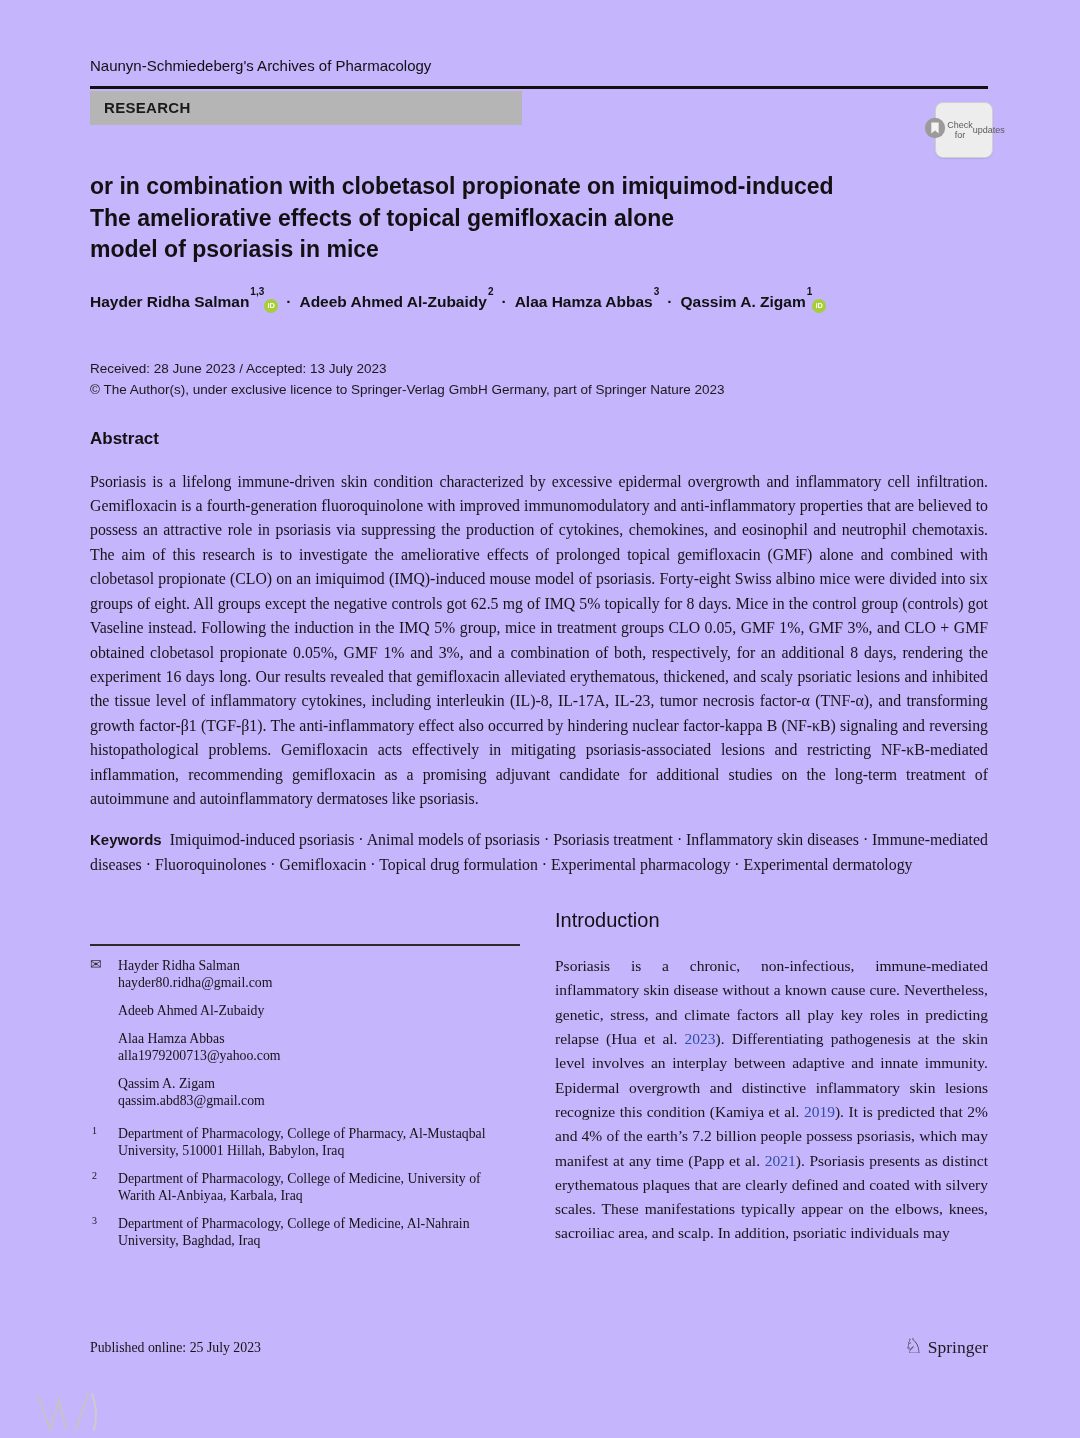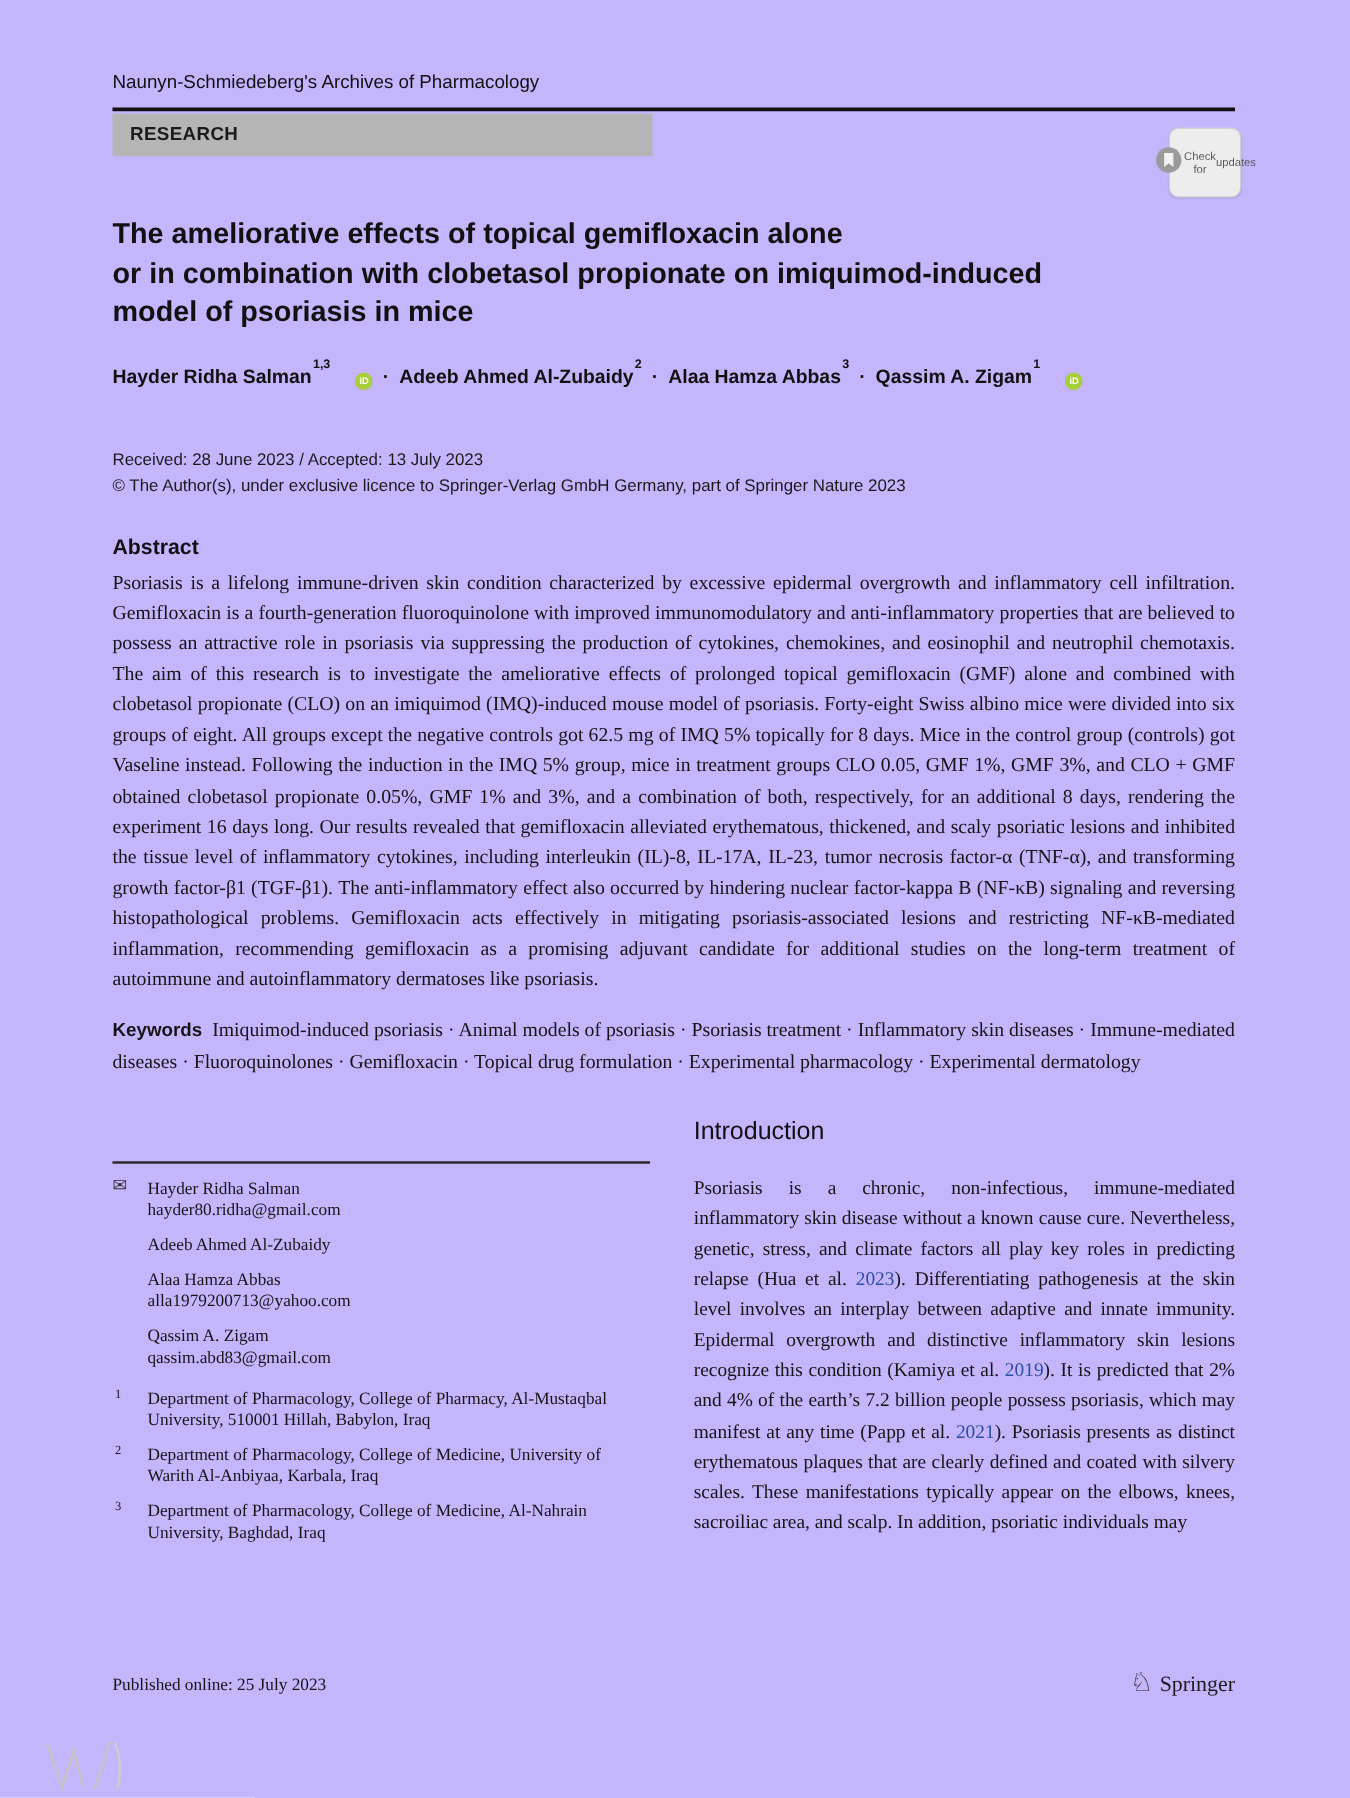--- a/index.html
+++ b/index.html
@@ -37,31 +37,31 @@
 
   
   .title { margin-top:46px; font-weight:700; font-size:23px; line-height:31.5px; color:#111; }
   .title div { white-space:nowrap; }
   .authors { margin-top:26px; font-size:15.5px; font-weight:700; color:#111; display:flex; align-items:baseline; }
   .authors sup { font-size:10px; position:relative; top:-6px; margin-left:1px; font-weight:700; }
   .authors .sep { margin:0 8px; }
   .orcid {
     display:inline-block; width:14px; height:14px; border-radius:50%;
     background:#a6ce39; color:#fff; font-size:7.5px; font-weight:700;
-    text-align:center; line-height:14px; margin-left:20px; position:relative; top:1px;
+    text-align:center; line-height:14px; margin-left:0; position:relative; top:1px;
     cursor:pointer;
   }
 
   .meta { margin-top:47px; font-size:13.5px; line-height:19px; color:#1a1a1a; }
   .meta .copyright { margin-top:2px; }
 
   
   .abstract-head { margin-top:30px; font-size:17px; font-weight:700; color:#111; }
   .abstract-body {
-    margin-top:7px; font-family:"Liberation Serif", serif;
+    margin-top:21px; font-family:"Liberation Serif", serif;
     font-size:15.8px; line-height:24.4px; text-align:justify; color:#151515;
   }
   .keywords {
     margin-top:17px; font-family:"Liberation Serif", serif;
     font-size:15.8px; line-height:24.4px; color:#151515; text-align:left;
   }
   .keywords b { font-family:"Liberation Sans", sans-serif; font-size:15px; margin-right:8px; }
 
   
   .columns { display:flex; margin-top:32px; }
@@ -114,22 +114,22 @@
             <circle cx="13" cy="13" r="11" fill="#9b9b9b"></circle>
             <path d="M9 7h8v12l-4-3.2L9 19z" fill="#f3f3f3"></path>
           </svg>
         </span>
         <span class="cu-text">Check for</span>
         <span class="cu-text">updates</span>
       </div>
     </div>
 
     <h1 class="title">
+      <div>or in combination with clobetasol propionate on imiquimod-induced</div>
       <div>The ameliorative effects of topical gemifloxacin alone</div>
-      <div>or in combination with clobetasol propionate on imiquimod-induced</div>
       <div>model of psoriasis in mice</div>
     </h1>
 
     <div class="authors">
       <span><span>Hayder Ridha Salman</span><sup>1,3</sup><span class="orcid">iD</span></span>
       <span class="sep">·</span>
       <span><span>Adeeb Ahmed Al-Zubaidy</span><sup>2</sup></span>
       <span class="sep">·</span>
       <span><span>Alaa Hamza Abbas</span><sup>3</sup></span>
       <span class="sep">·</span>

